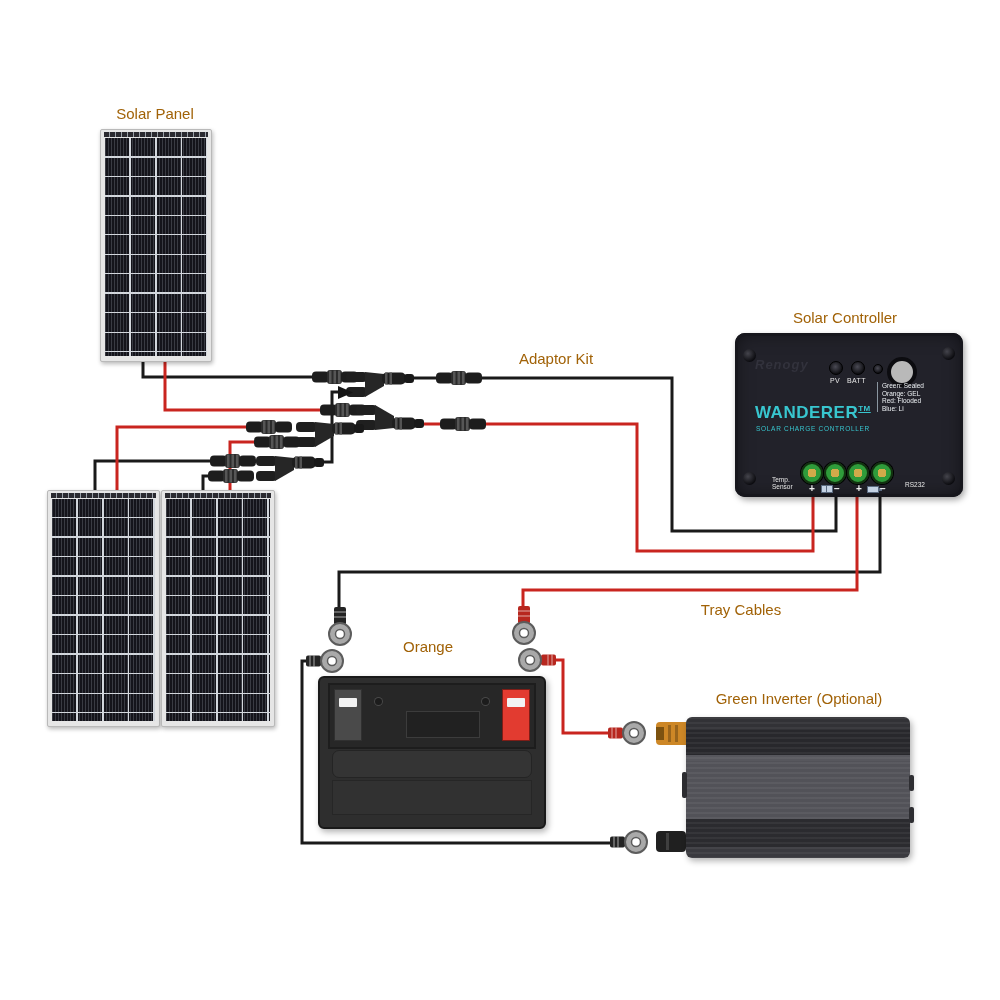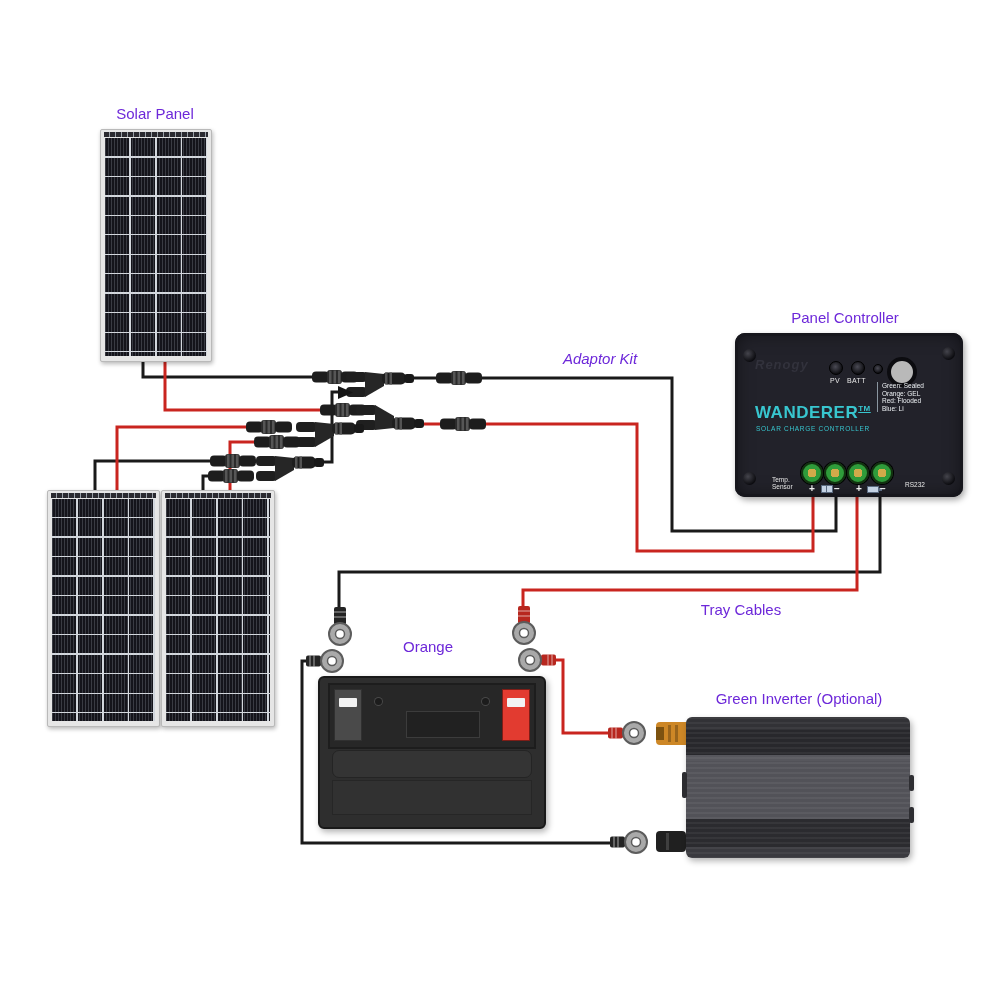--- a/index.html
+++ b/index.html
@@ -1,20 +1,20 @@
 <!DOCTYPE html>
 <html style="--wire-red: #c9251f; --wire-black: #1a1a1a; --controller-body: #22222a; --brand-teal: #38c6cf; --terminal-green: #2f9b3a; --terminal-gold: #d2aa4a; --battery-positive-red: #e23b30; --inverter-orange: #cd8726; --panel-cell: #14141b;"><head>
 <meta charset="utf-8">
 <style>
   html,body{margin:0;padding:0;background:#fff;}
   #stage{position:relative;width:1000px;height:1000px;background:#fff;overflow:hidden;
          font-family:"Liberation Sans", sans-serif;color:#222;}
   #wiring{position:absolute;left:0;top:0;}
 
-  .lbl{position:absolute;transform:translateX(-50%);font-size:15px;color:#6d28d9;white-space:nowrap;}
+  .lbl{position:absolute;transform:translateX(-50%);font-size:15px;color:#a16207;white-space:nowrap;}
 
   
   .panel{position:absolute;background:#e6e6e6;border:1px solid #b9b9b9;border-radius:2px;
          box-shadow:1px 2px 4px rgba(0,0,0,.28);}
   .panel .jbox{position:absolute;left:3px;right:3px;top:2px;height:5px;
          background:repeating-linear-gradient(90deg,#2a2a30 0 5px,#9aa0a8 5px 6px);}
   .panel .cells{position:absolute;left:4px;right:4px;top:8px;bottom:5px;background-color:var(--panel-cell);
          background-image:
            repeating-linear-gradient(90deg, rgba(190,198,210,.22) 0 1px, transparent 1px 3px),
            repeating-linear-gradient(180deg, transparent 0 18px, #d4d8de 18px 19.5px),
@@ -167,22 +167,22 @@
       <rect x="656" y="722" width="34" height="23" rx="4" style="fill:var(--inverter-orange)"></rect>
       <rect x="656" y="727" width="8" height="13" fill="#7c5210"></rect>
       <rect x="668" y="725" width="3" height="17" fill="rgba(0,0,0,.25)"></rect>
       <rect x="675" y="725" width="3" height="17" fill="rgba(0,0,0,.25)"></rect>
       <rect x="656" y="831" width="30" height="21" rx="4" fill="#202020"></rect>
       <rect x="666" y="833" width="3" height="17" fill="#3f3f3f"></rect>
     </g>
   </svg>
 
   <div class="lbl" style="left:155px;top:105px;">Solar Panel</div>
-  <div class="lbl" style="left:600px;top:350px;font-style:italic;">Adaptor Kit</div>
-  <div class="lbl" style="left:845px;top:309px;">Panel Controller</div>
+  <div class="lbl" style="left:556px;top:350px;">Adaptor Kit</div>
+  <div class="lbl" style="left:845px;top:309px;">Solar Controller</div>
   <div class="lbl" style="left:741px;top:601px;">Tray Cables</div>
   <div class="lbl" style="left:428px;top:638px;">Orange</div>
   <div class="lbl" style="left:799px;top:690px;">Green Inverter (Optional)</div>
 
   <div class="panel" style="left:100px;top:129px;width:110px;height:231px;">
     <div class="jbox"></div>
     <div class="cells"></div>
   </div>
   <div class="panel" style="left:47px;top:490px;width:111px;height:235px;">
     <div class="jbox"></div>

